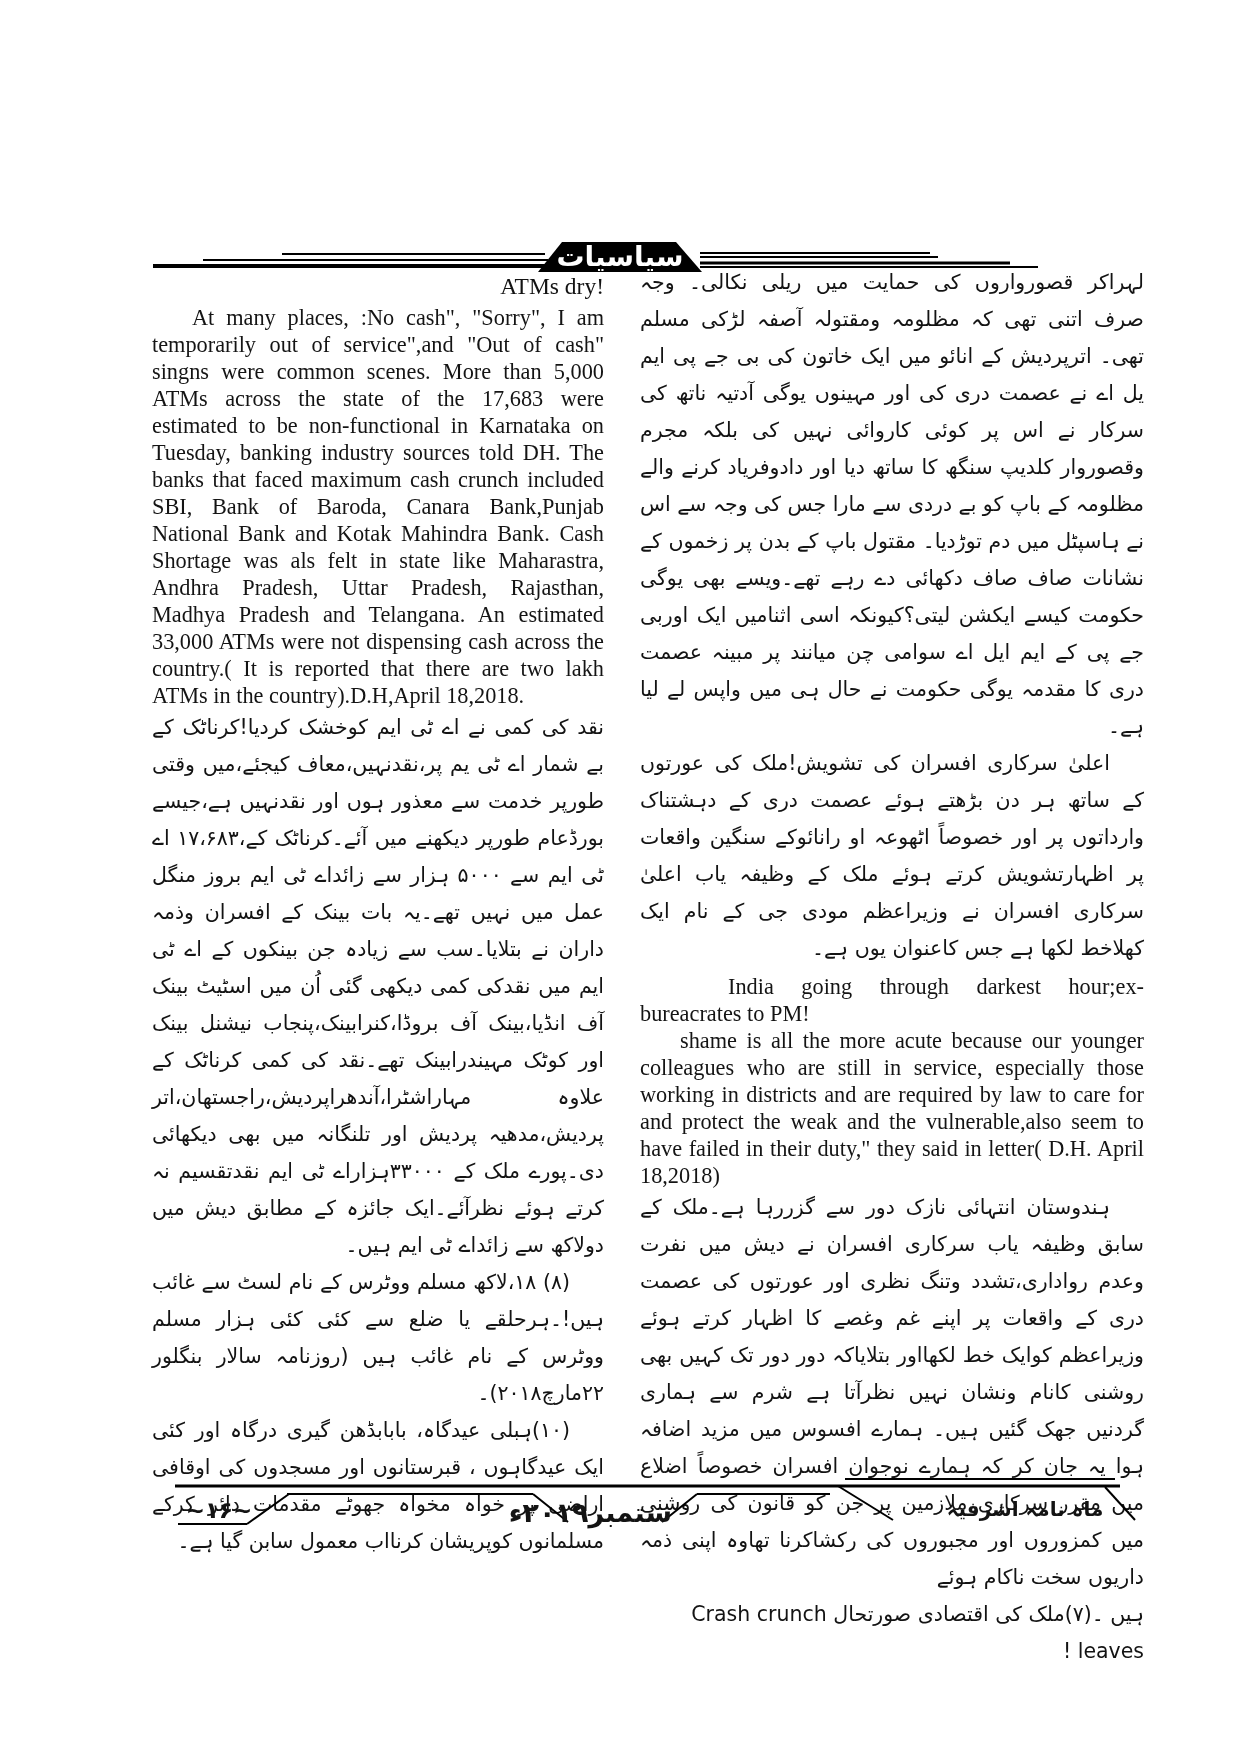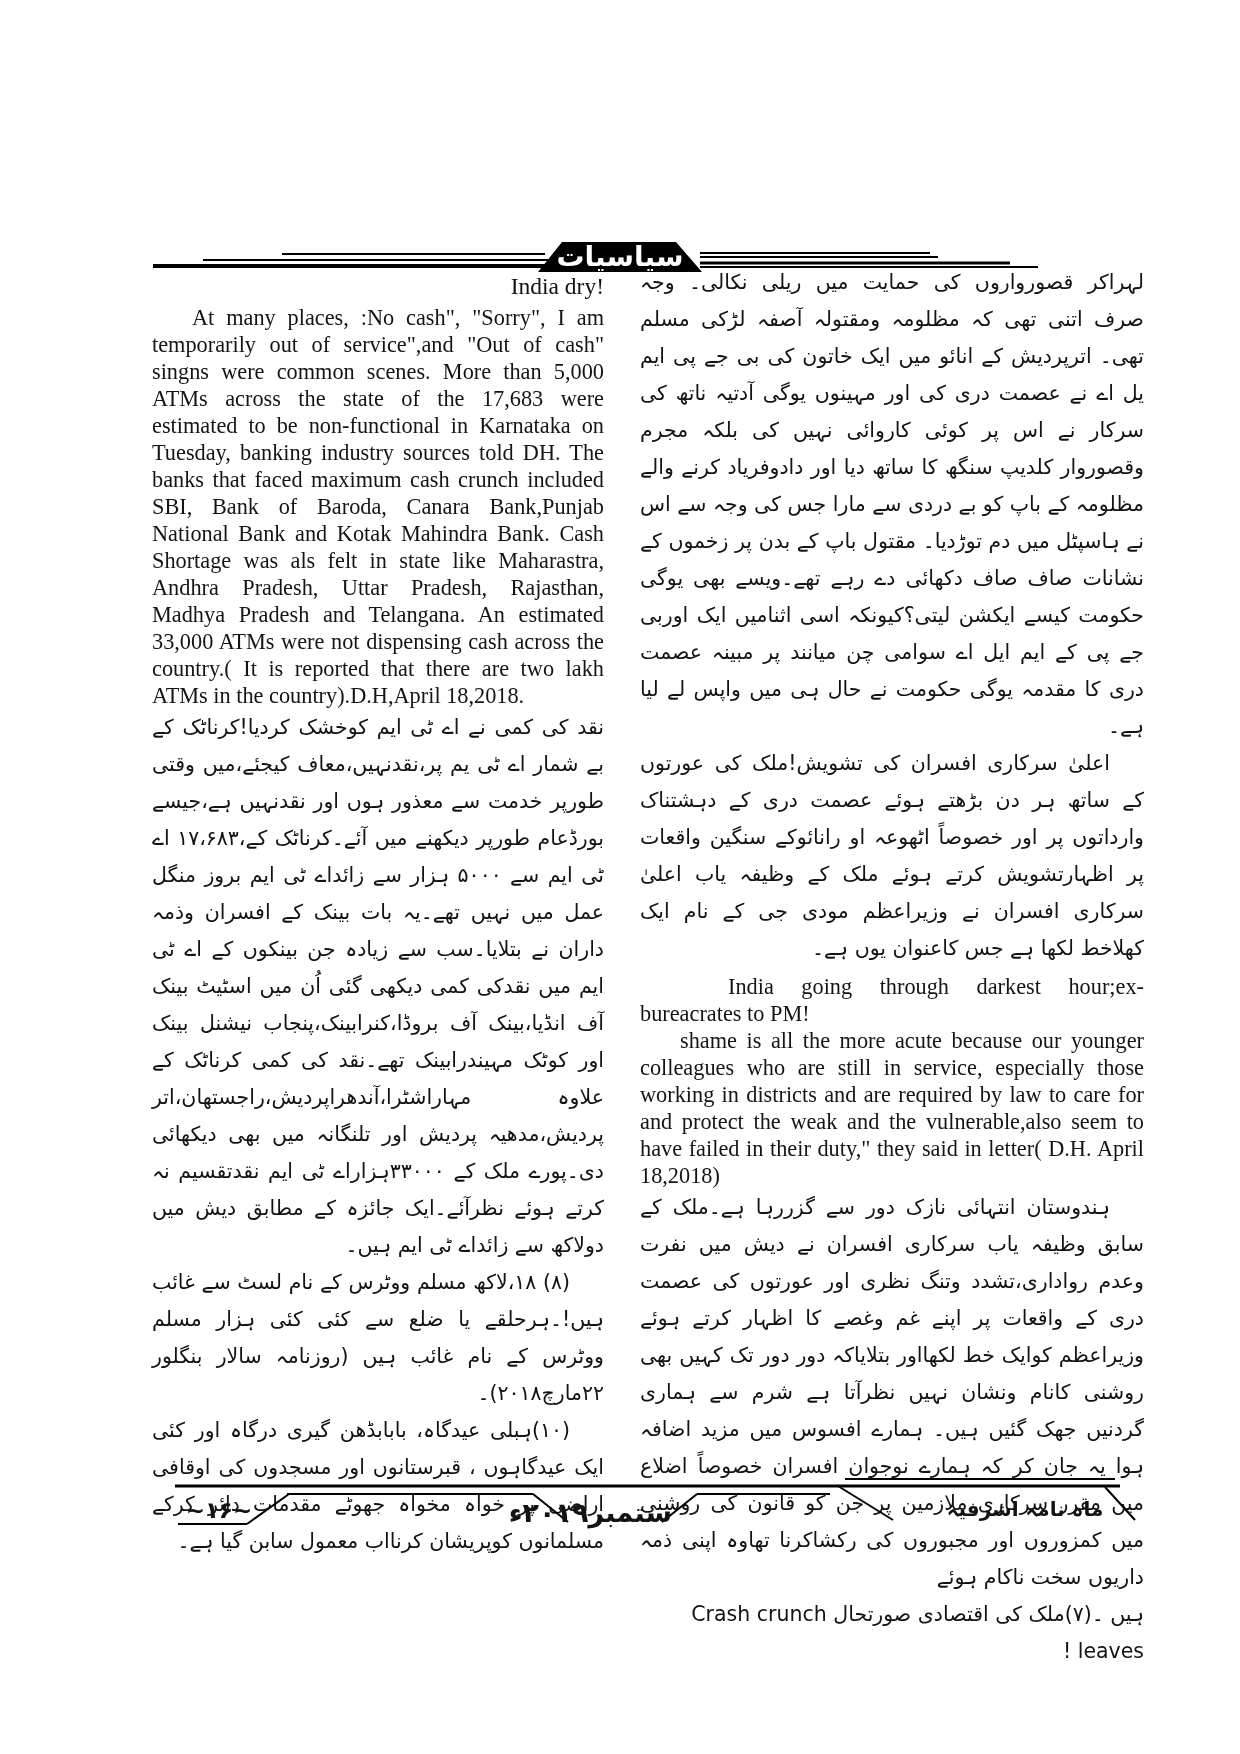--- a/index.html
+++ b/index.html
@@ -58,21 +58,21 @@
     <polygon points="538,37 562,7 676,7 702,37" fill="#000"></polygon>
 
     <line x1="700" y1="18" x2="930" y2="18" stroke="#000" stroke-width="2"></line>
     <line x1="700" y1="22" x2="938" y2="22" stroke="#000" stroke-width="2"></line>
     <line x1="700" y1="28" x2="1010" y2="28" stroke="#000" stroke-width="3"></line>
     <line x1="700" y1="32" x2="1038" y2="32" stroke="#000" stroke-width="2"></line>
   </svg>
   <div class="banner-label">سیاسیات</div>
 
   <div class="col col-left">
-    <p class="atms-title">India dry!</p>
+    <p class="atms-title">ATMs dry!</p>
     <div class="eng">
       <p class="indent40">At many places, :No cash", "Sorry", I am temporarily out of service",and "Out of cash" singns were common scenes. More than 5,000 ATMs across the state of the 17,683 were estimated to be non-functional in Karnataka on Tuesday, banking industry sources told DH. The banks that faced maximum cash crunch included SBI, Bank of Baroda, Canara Bank,Punjab National Bank and Kotak Mahindra Bank. Cash Shortage was als felt in state like Maharastra, Andhra Pradesh, Uttar Pradesh, Rajasthan, Madhya Pradesh and Telangana. An estimated 33,000 ATMs were not dispensing cash across the country.( It is reported that there are two lakh ATMs in the country).D.H,April 18,2018.</p>
     </div>
     <div class="urdu">
       <p>نقد کی کمی نے اے ٹی ایم کوخشک کردیا!کرناٹک کے بے شمار اے ٹی یم پر،نقدنہیں،معاف کیجئے،میں وقتی طورپر خدمت سے معذور ہوں اور نقدنہیں ہے،جیسے بورڈعام طورپر دیکھنے میں آئے۔کرناٹک کے،۱۷،۶۸۳ اے ٹی ایم سے ۵۰۰۰ ہزار سے زائداے ٹی ایم بروز منگل عمل میں نہیں تھے۔یہ بات بینک کے افسران وذمہ داران نے بتلایا۔سب سے زیادہ جن بینکوں کے اے ٹی ایم میں نقدکی کمی دیکھی گئی اُن میں اسٹیٹ بینک آف انڈیا،بینک آف بروڈا،کنرابینک،پنجاب نیشنل بینک اور کوٹک مہیندرابینک تھے۔نقد کی کمی کرناٹک کے علاوہ مہاراشٹرا،آندھراپردیش،راجستھان،اتر پردیش،مدھیہ پردیش اور تلنگانہ میں بھی دیکھائی دی۔پورے ملک کے ۳۳۰۰۰ہزاراے ٹی ایم نقدتقسیم نہ کرتے ہوئے نظرآئے۔ایک جائزہ کے مطابق دیش میں دولاکھ سے زائداے ٹی ایم ہیں۔</p>
       <p class="u-indent gap-top">(۸) ۱۸،لاکھ مسلم ووٹرس کے نام لسٹ سے غائب ہیں!۔ہرحلقے یا ضلع سے کئی کئی ہزار مسلم ووٹرس کے نام غائب ہیں (روزنامہ سالار بنگلور ۲۲مارچ۲۰۱۸)۔</p>
       <p class="u-indent gap-top">(۱۰)ہبلی عیدگاہ، بابابڈھن گیری درگاہ اور کئی ایک عیدگاہوں ، قبرستانوں اور مسجدوں کی اوقافی اراضی پر خواہ مخواہ جھوٹے مقدمات دائر کرکے مسلمانوں کوپریشان کرنااب معمول سابن گیا ہے۔</p>
     </div>
   </div>
 

